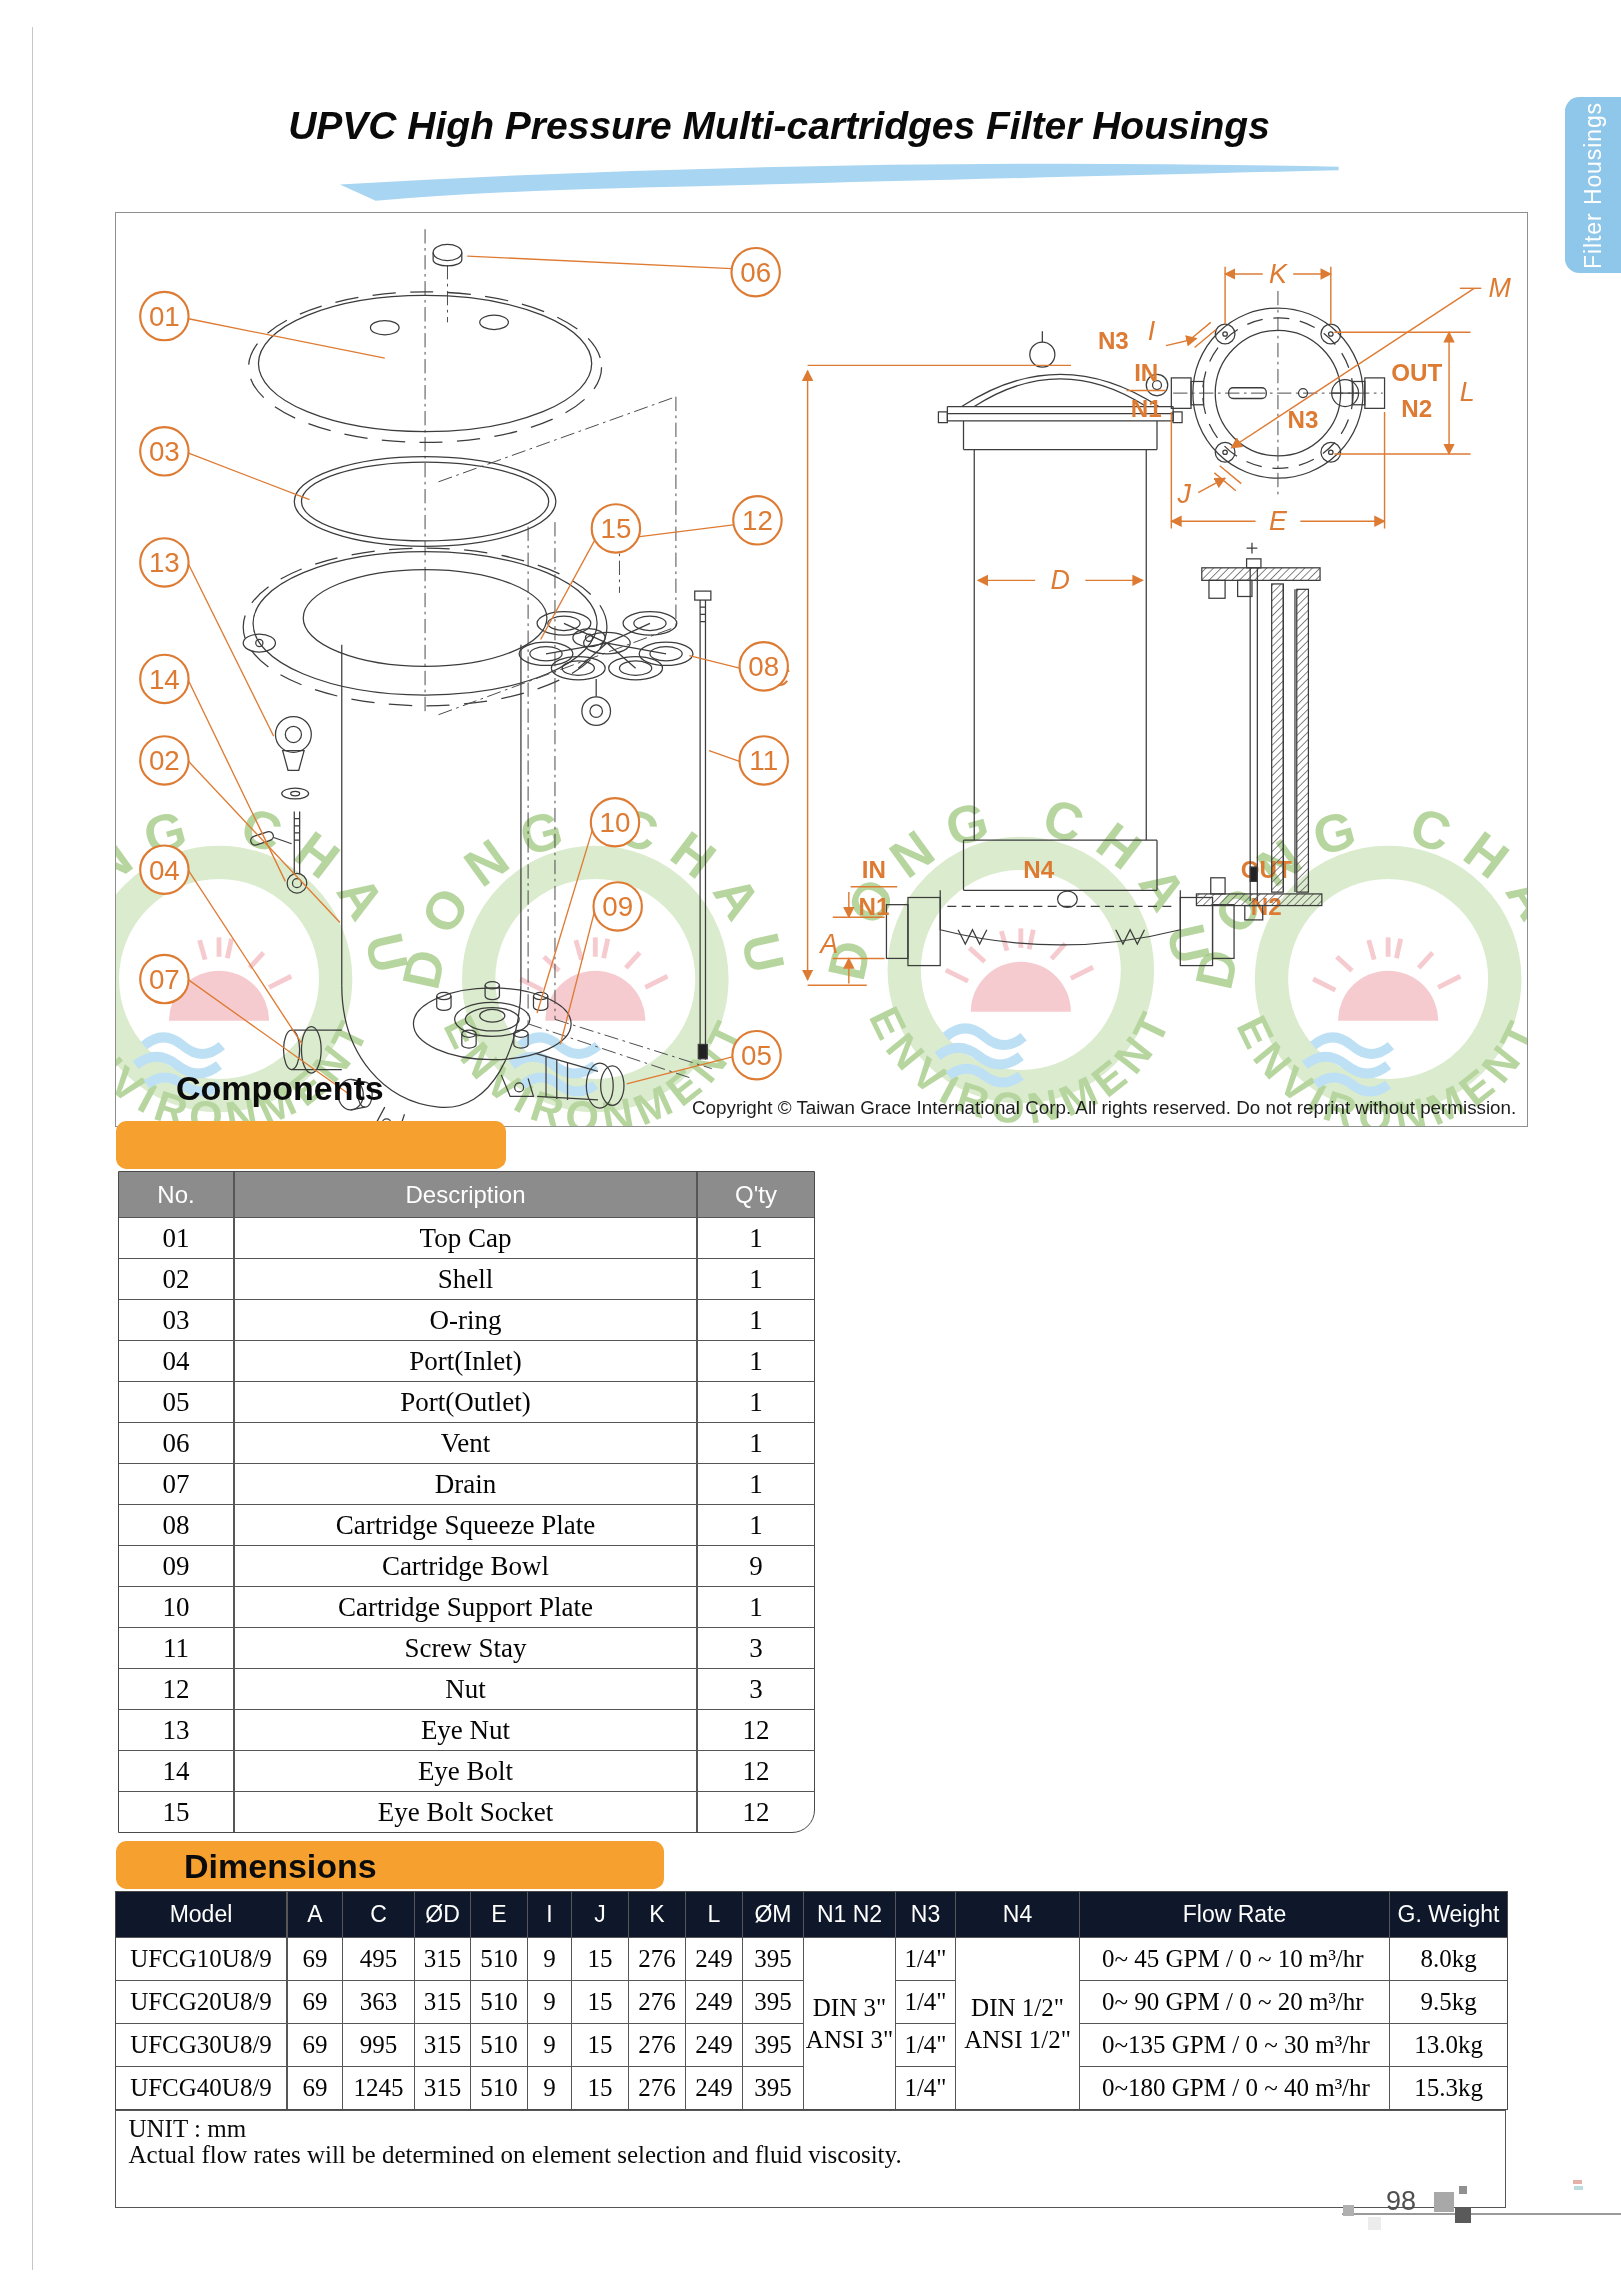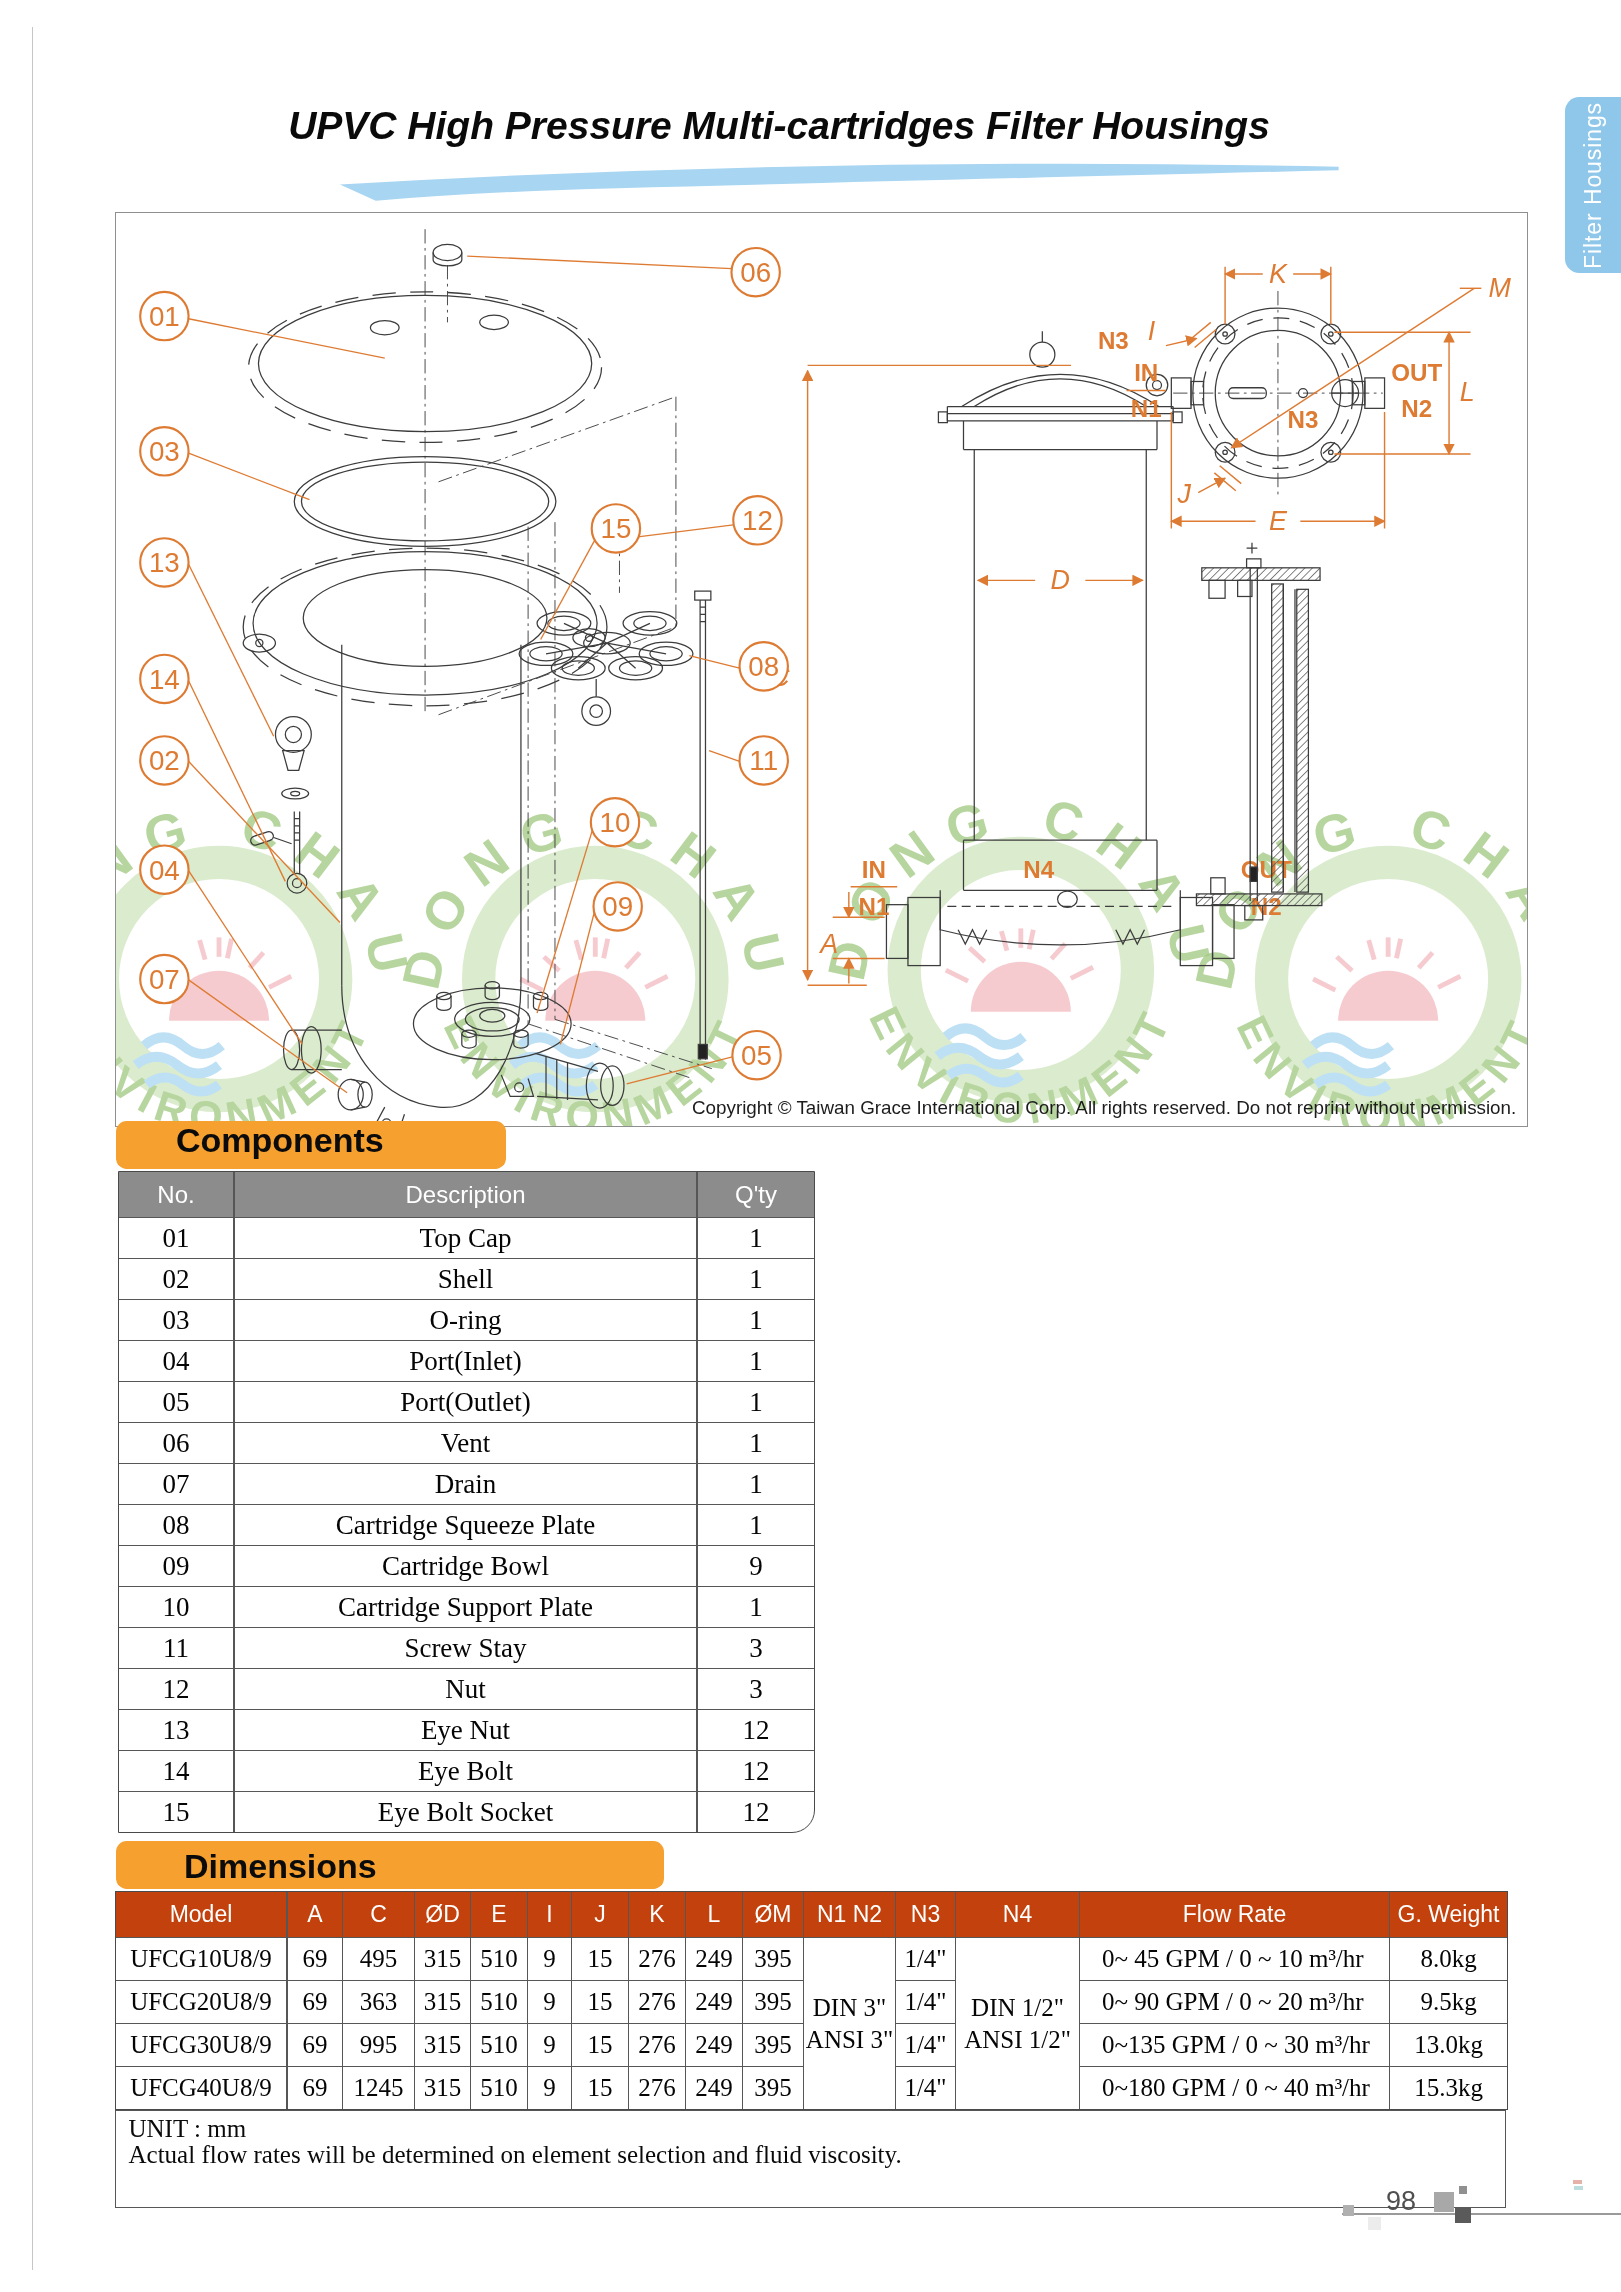--- a/index.html
+++ b/index.html
@@ -47,21 +47,21 @@
   .comp-table>div:nth-child(n+4){border-top:0.9px solid #565656;}
   .chead{background:#8c8c8c;color:#fff !important;font:24px "Liberation Sans",sans-serif !important;}
 
   
   .dim-table{left:115px;top:1891px;width:1391px;border:1.8px solid #4a4a4a;background:#fff;
       display:grid;
       grid-template-columns:170px 56px 72px 56px 57px 44px 57px 57px 57px 61px 92px 60px 124px 310px 1fr;
       grid-template-rows:45px repeat(4,43px);}
   .dcell{display:flex;align-items:center;justify-content:center;border-left:0.9px solid #565656;
       border-top:0.9px solid #565656;font:25px "Liberation Serif",serif;color:#050505;background:#fff;}
-  .dhead{background:#c2410c;color:#fff;font:23px "Liberation Sans",sans-serif;border-top:none;}
+  .dhead{background:#0f172a;color:#fff;font:23px "Liberation Sans",sans-serif;border-top:none;}
   .nb{border-left:none;}
   .dbl{border-left:2.7px double #565656;}
   .merge{grid-row:span 4;flex-direction:column;line-height:32px;}
   .flowcell{justify-content:flex-start;padding-left:22px;}
 
   
   .notes{left:115px;top:2110px;width:1391px;height:98px;border:1.8px solid #565656;box-sizing:border-box;
       padding:5.4px 0 0 12.5px;}
   .notes div{font:25px "Liberation Serif",serif;color:#0a0a0a;line-height:26px;}
 
@@ -426,21 +426,21 @@
             <circle cx="715" cy="940" r="27"></circle>
             <text x="715" y="951">05</text>
           </g>
     </g>
 
     <text class="copyright" x="1563" y="1006">Copyright © Taiwan Grace International Corp. All rights reserved. Do not reprint without permission.</text>
   </svg>
   </div>
 
   <div class="abs sec-tab" style="left:116px;top:1121px;width:390px;"></div>
-  <div class="abs sec-title" style="left:176px;top:1121px;">Components</div>
+  <div class="abs sec-title" style="left:176px;top:1069px;">Components</div>
 
   <div class="abs comp-table">
     <div class="chead">No.</div>
     <div class="chead">Description</div>
     <div class="chead">Q'ty</div>
 
     <div>01</div>
       <div>Top Cap</div>
       <div>1</div>
     <div>02</div>

